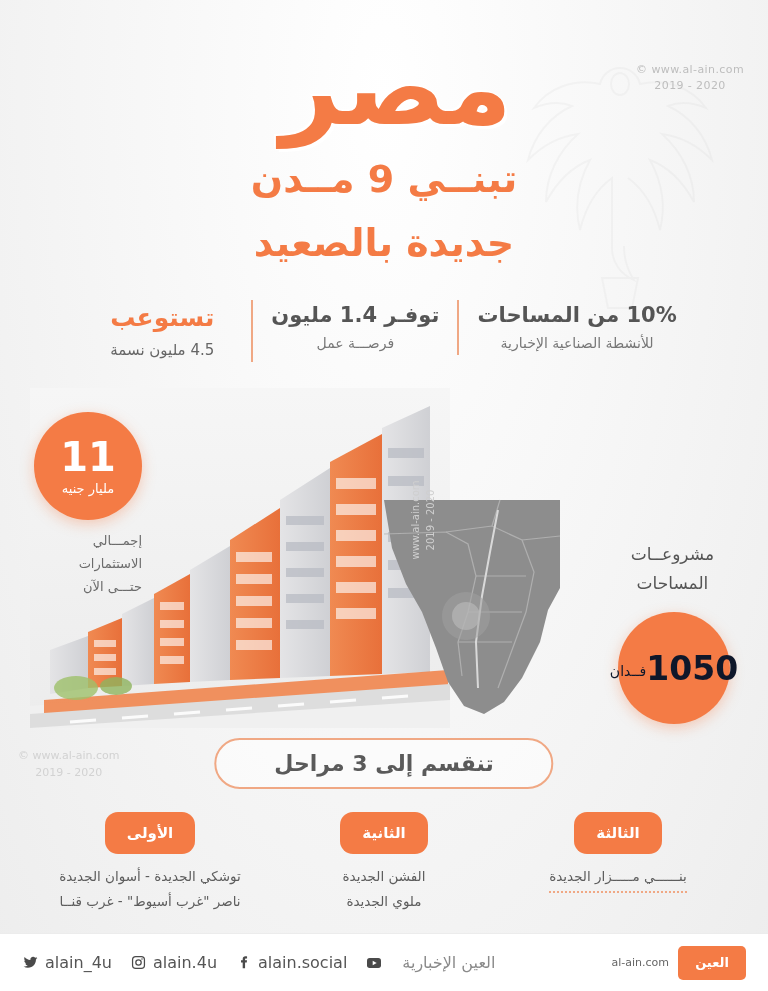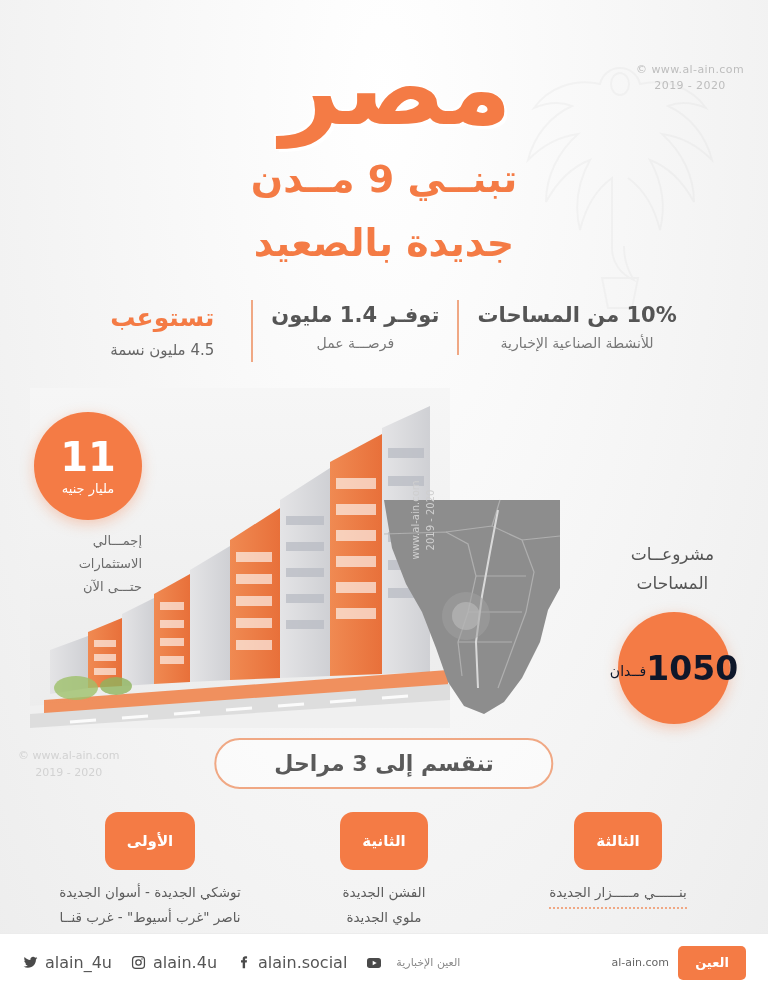--- a/index.html
+++ b/index.html
@@ -223,21 +223,21 @@
     gap: 14px;
   }
   .phase { width: 32%; text-align: center; }
   .phase .tag {
     display: inline-block;
     background: #f47b45;
     color: #ffffff;
     font-size: 15px;
     font-weight: 700;
     border-radius: 13px;
-    padding: 20px 22px;
+    padding: 12px 22px;
     margin-bottom: 10px;
   }
   .phase .ln {
     font-size: 13.5px;
     color: #5d5d5d;
     line-height: 1.85;
     white-space: nowrap;
   }
   .phase .ln.dotted {
     border-bottom: 2px dotted #f0a884;
@@ -260,21 +260,21 @@
   }
   .socials { display: flex; align-items: center; gap: 18px; }
   .social { display: flex; align-items: center; gap: 6px; }
   .social .glyph {
     width: 17px; height: 17px;
     display: inline-flex; align-items: center; justify-content: center;
     color: #4a4a4a;
   }
   .social .handle { font-size: 16px; color: #555555; }
   .footer-ar {
-    font-size: 11px; color: #8a8a8a; direction: rtl; margin-left: 8px;
+    font-size: 16px; color: #8a8a8a; direction: rtl; margin-left: 14px;
   }
   .brand { display: flex; align-items: center; gap: 9px; }
   .brand .url { font-size: 11px; color: #666666; }
   .brand .logo {
     width: 68px; height: 34px;
     border-radius: 5px;
     background: #f47b45;
     color: #ffffff;
     display: flex; align-items: center; justify-content: center;
     font-size: 13px; font-weight: 700;

